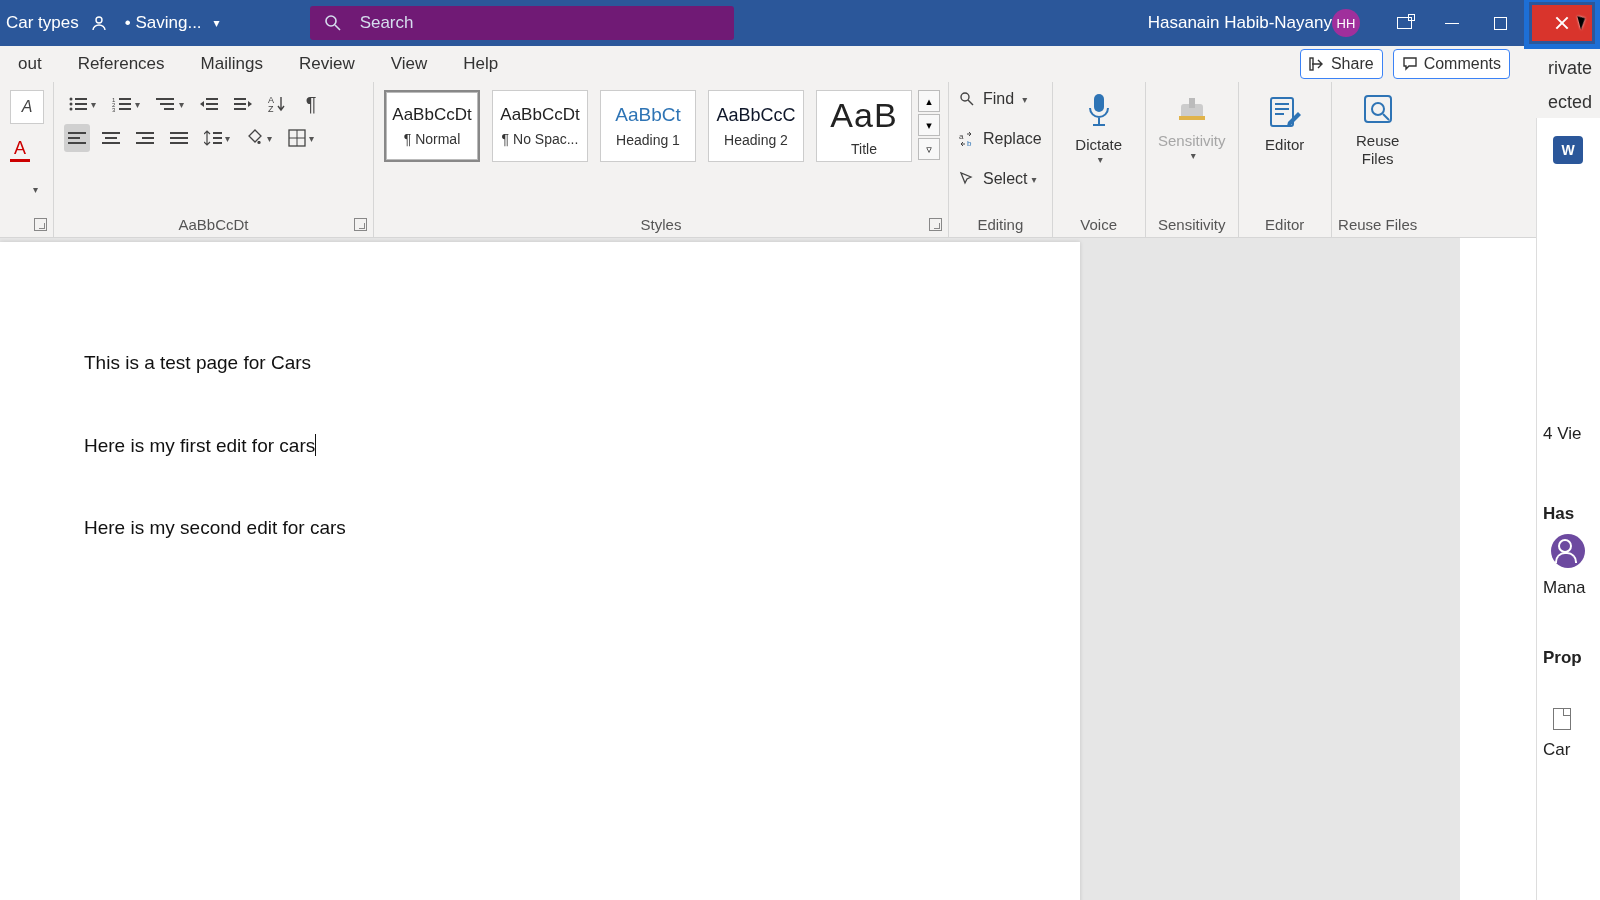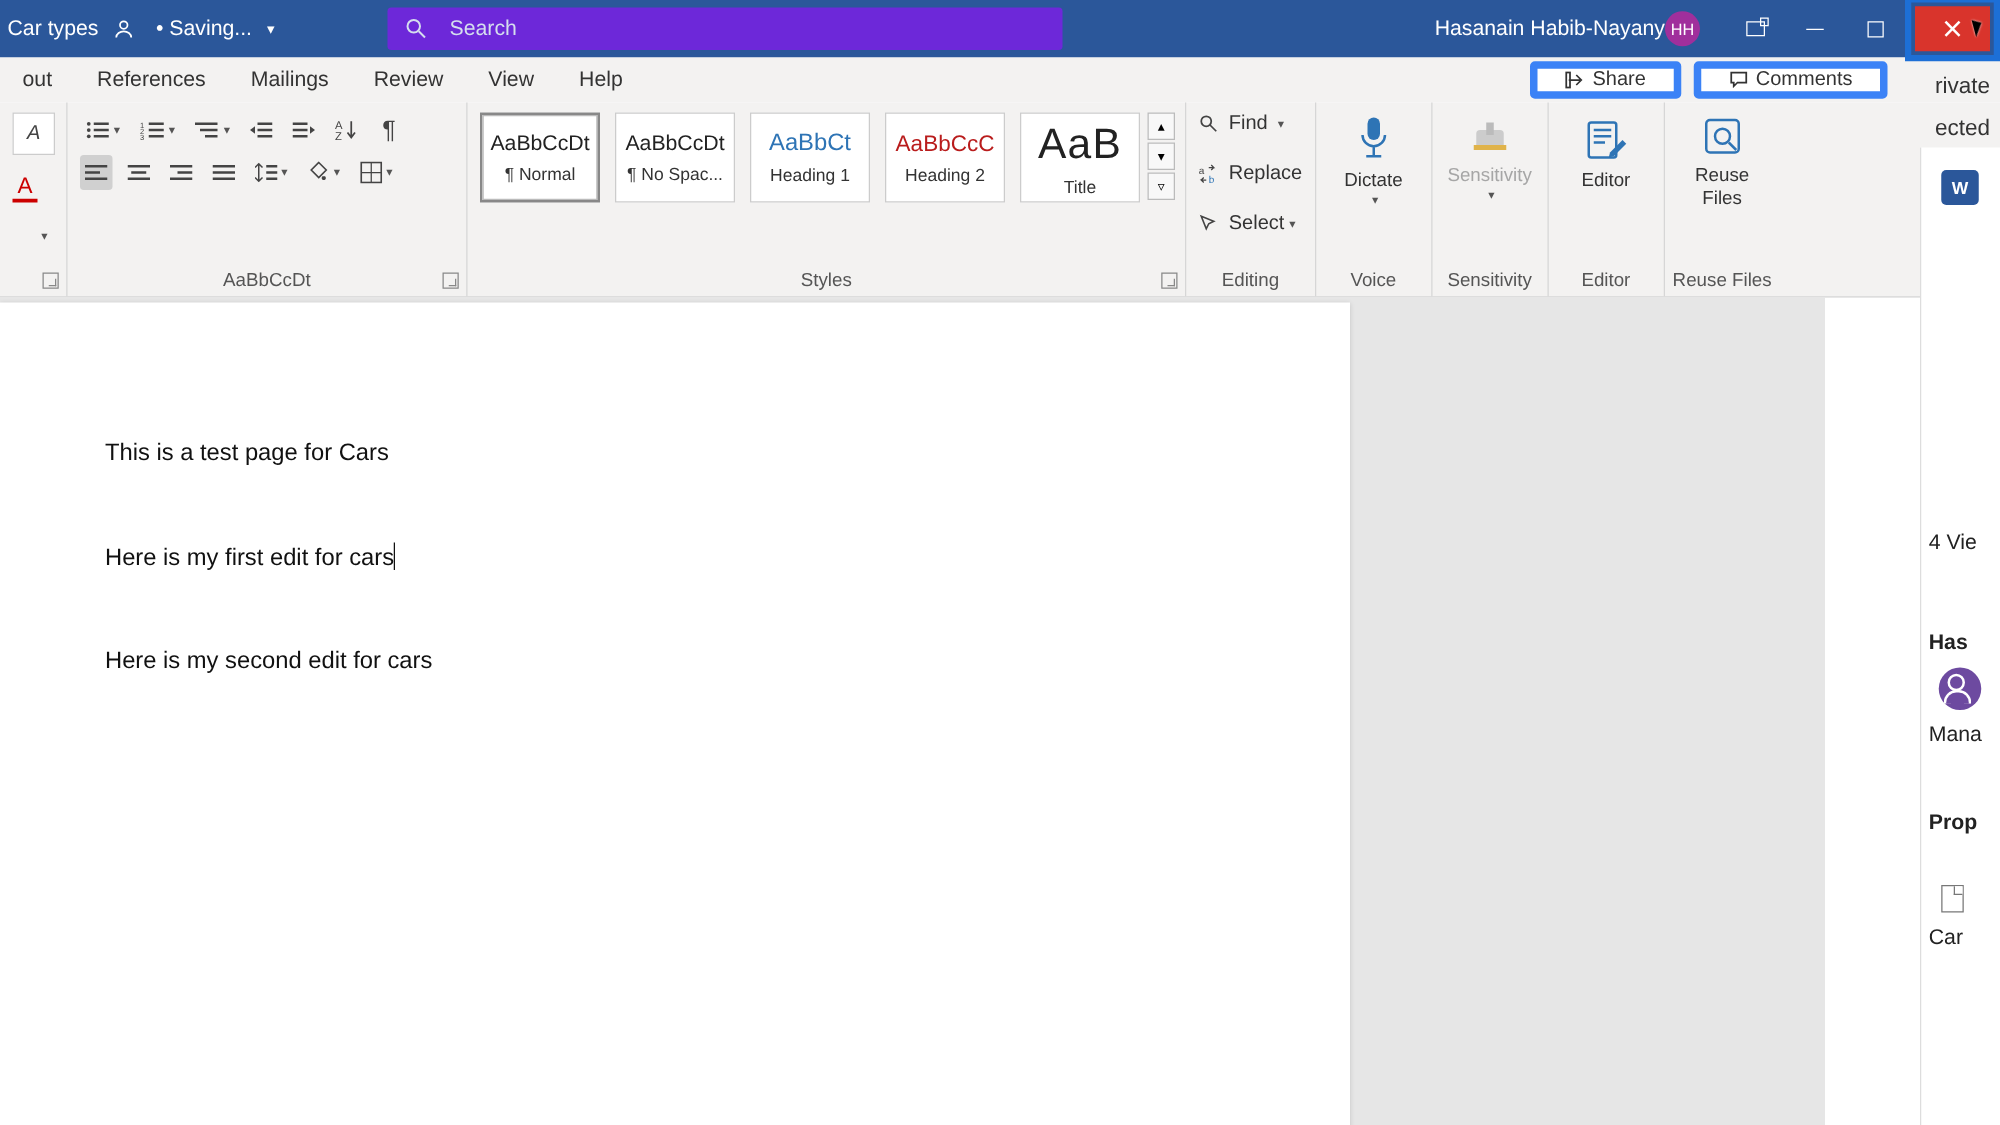--- a/index.html
+++ b/index.html
@@ -4,21 +4,21 @@
 <style>
 * { margin: 0; padding: 0; box-sizing: border-box; font-family: "Segoe UI", Arial, sans-serif; }
 body { width: 1600px; height: 900px; background: #fff; overflow: hidden; position: relative; }
 
 .titlebar { height: 46px; background: #2b579a; display: flex; align-items: center; color: #fff; }
 .doc-title { margin-left: 6px; font-size: 17px; }
 .person-icon { margin-left: 12px; font-size: 16px; }
 .saving   { margin-left: 18px; font-size: 17px; }
 .saving::before { content: "• "; }
 .saving-chev { margin-left: 12px; font-size: 12px; }
-.searchbox { margin-left: 90px; width: 540px; height: 34px; background: #6d28d9; border-radius: 3px; display: flex; align-items: center; padding: 0 14px; color: #d5deee; font-size: 17px; }
+.searchbox { margin-left: 90px; width: 424px; height: 34px; background: #701a75; border-radius: 3px; display: flex; align-items: center; padding: 0 14px; color: #d5deee; font-size: 17px; }
 .searchbox .mag { margin-right: 18px; }
 .spacer { flex: 1; }
 .user-name { font-size: 17px; }
 .user-badge { width: 28px; height: 28px; border-radius: 50%; background: #a02f9c; color:#fff; font-size: 13px; display:flex; align-items:center; justify-content:center; margin-right: 20px; }
 .winicon { width: 48px; height: 46px; display:flex; align-items:center; justify-content:center; color:#fff; font-size: 14px; }
 .ribbon-disp { width:15px; height:12px; border:1.5px solid #fff; position:relative; }
 .ribbon-disp::after { content:""; position:absolute; top:-4px; right:-4px; width:5px; height:5px; border:1.5px solid #fff;}
 .minimize-dash { width:14px; height:0; border-top:1.5px solid #fff;}
 .maximize-sq  { width:13px; height:13px; border:1.5px solid #fff;}
 .close-frame { border:5px solid #1d6fd6; padding:3px; display:flex; }
@@ -28,40 +28,40 @@
 .close-x::before{transform:rotate(45deg);} .close-x::after{transform:rotate(-45deg);}
 .cursor { position:absolute; right:6px; top:10px; width:0; height:0;
   border-left:7px solid #000; border-top:4px solid transparent; border-bottom:10px solid transparent; transform:rotate(-15deg); filter:drop-shadow(0 0 1px #fff);}
 
 .sidecut { position:absolute; right:0; top:50px; width:60px; font-size:18px; color:#333; padding-left:8px; line-height:36px; overflow:hidden;}
 .sidecut2 { position:absolute; right:0; top:92px; width:60px; font-size:18px; color:#333; padding-left:8px; overflow:hidden;}
 
 .tabs { height: 36px; background:#f3f2f1; display:flex; align-items:center; padding-left:0; color:#333; font-size:17px;}
 .tab { padding: 0 18px; height:36px; display:flex; align-items:center; cursor:pointer;}
 .tabs .spacer { flex:1;}
-.share-btn,.comments-btn { background:#fff; border:6px solid #3b82f6; border-radius:4px; height:30px; display:flex; align-items:center; padding:0 22px; margin-left:10px; font-size:16px;}
+.share-btn,.comments-btn { background:#fff; border:1px solid #3b82f6; border-radius:4px; height:30px; display:flex; align-items:center; padding:0 8px; margin-left:10px; font-size:16px;}
 .share-btn svg,.comments-btn svg { margin-right:6px;}
 
 .ribbon { height: 156px; background:#f3f2f1; border-bottom:1px solid #d6d6d6; display:flex; }
 .group { border-right:1px solid #d6d6d6; position:relative; padding:8px 10px 26px 10px;}
 .group-label { position:absolute; bottom:4px; left:0; right:0; text-align:center; font-size:15px; color:#555;}
 .group .launcher { position:absolute; right:6px; bottom:6px; width:13px; height:13px; border:1px solid #888;}
 .group .launcher::after{content:"";position:absolute;right:1px;bottom:1px;width:5px;height:5px;border-right:1px solid #888;border-bottom:1px solid #888;}
 .iconbtn { min-width:26px; height:28px; display:inline-flex; align-items:center; justify-content:center; color:#444; font-size:17px; padding:0 4px; border-radius:3px;}
 .row { display:flex; align-items:center; gap:8px; margin-bottom:6px;}
 .chev { font-size:10px; color:#555; margin-left:3px;}
 .align-active{ background:#d0d0d0; border-radius:3px;}
 
 .styles-group{ padding-right:32px; min-width:520px;}
 .style-tile{ width:96px; height:72px; border:1px solid #ccc; background:#fff; display:flex; flex-direction:column; align-items:center; justify-content:center; margin-right:4px;}
 .style-tile.active{ border:2px solid #888; box-shadow:0 0 0 1px #bbb inset;}
 .style-tile .sample{ font-size:17px; color:#222;}
 .style-tile .name{ font-size:14px; color:#333; margin-top:6px;}
 .style-tile.h1 .sample{ color:#2e74b5; font-size:19px;}
-.style-tile.h2 .sample{ color:#b91c1c; font-size:18px;}
+.style-tile.h2 .sample{ color:#0f172a; font-size:18px;}
 .style-tile.title .sample{ font-size:34px; color:#222; letter-spacing:1px;}
 .styles-scroll{ position:absolute; right:8px; top:8px; width:22px;}
 .styles-scroll div{ width:22px; height:22px; border:1px solid #bbb; background:#f8f8f8; display:flex; align-items:center; justify-content:center; font-size:11px; margin-bottom:2px;}
 
 .editing-col{ display:flex; flex-direction:column; gap:22px; }
 .editing-item{ display:flex; align-items:center; font-size:16px; color:#333;}
 .editing-item svg{ margin-right:8px;}
 
 .bigbtn{ width:72px; display:flex; flex-direction:column; align-items:center; justify-content:flex-start; font-size:15px; color:#333; padding-top:2px;}
 .bigbtn.disabled{ color:#a6a6a6;}

